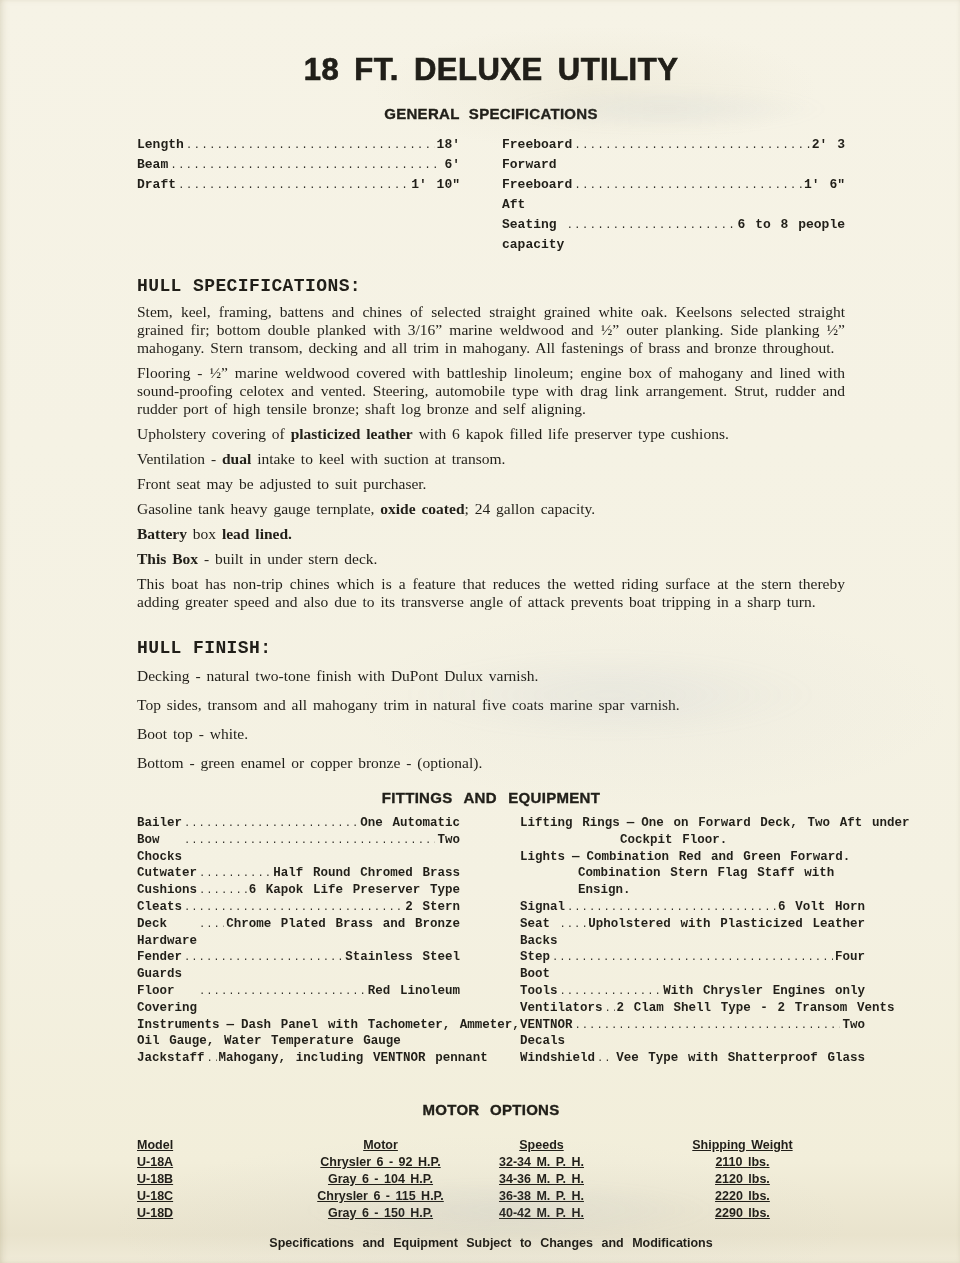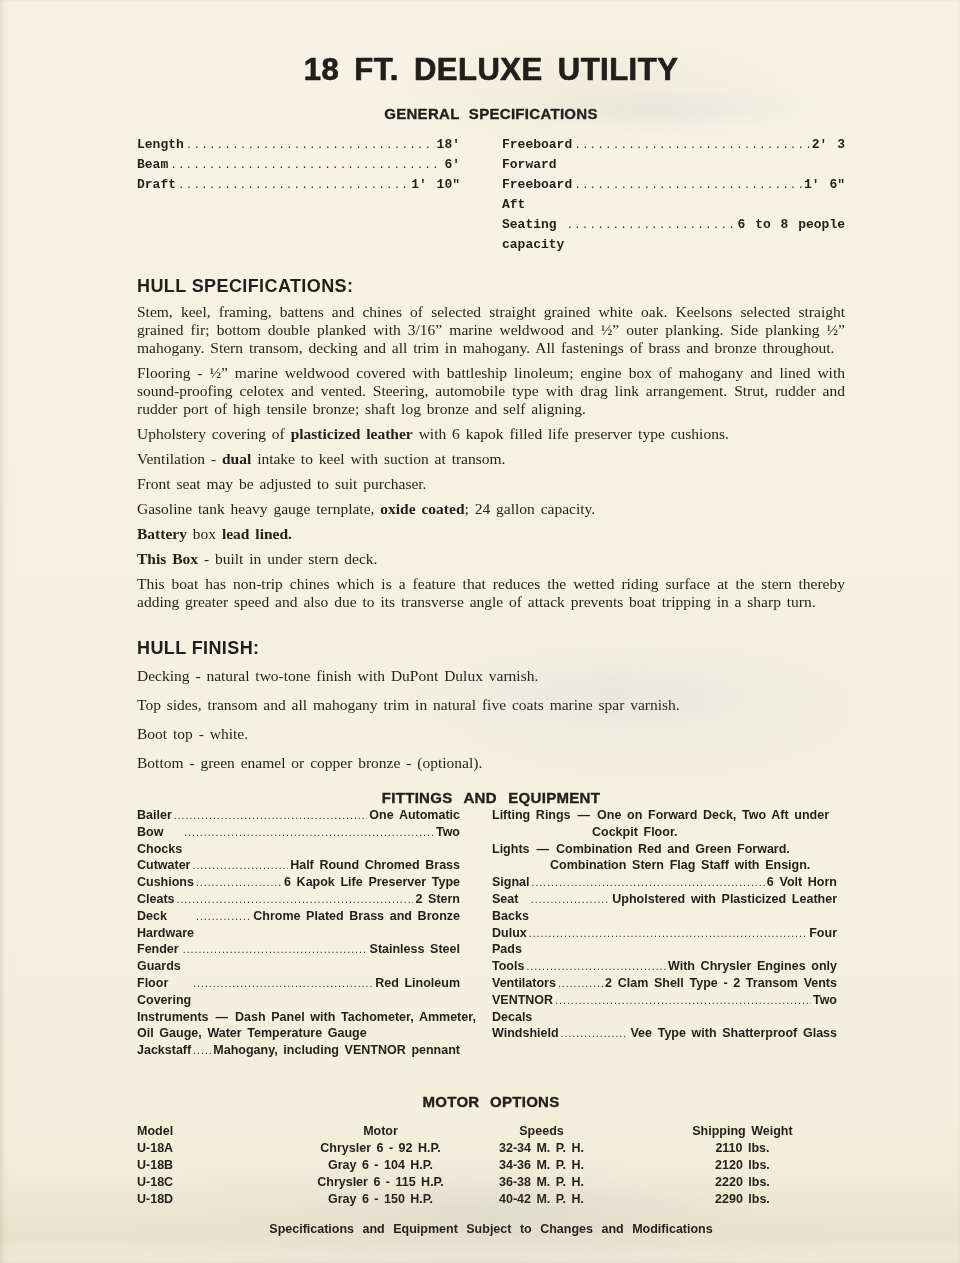--- a/index.html
+++ b/index.html
@@ -46,49 +46,49 @@
 
   .lrow{display:flex;align-items:flex-start;font-size:13px;font-weight:700;line-height:20px;word-spacing:2px;font-family:Liberation Mono, monospace;}
   .dots{flex:1 1 auto;overflow:hidden;white-space:nowrap;margin:0 2px;min-width:10px;}
   .dots::before{
     content:"..........................................................................................................................................................";
     font-size:11px;letter-spacing:1.1px;font-weight:400;color:#2f2d26;
   }
   .val{white-space:nowrap;}
 
   .serif-heading{
-    font-family:Liberation Sans, sans-serif;font-size:18px;line-height:22px;font-weight:700;letter-spacing:0.4px;margin:0;
+    font-family:Liberation Mono, monospace;font-size:18px;line-height:22px;font-weight:700;letter-spacing:0.4px;margin:0;
   }
   .hs-heading{margin-top:20px;}
   .para{
     font-family:"Liberation Serif",serif;font-size:15.5px;line-height:18px;
     text-align:justify;margin:7px 0 0 0;word-spacing:2px;
   }
   .para.first{margin-top:6px;}
   .para b{font-weight:700;}
 
   .hf-heading{margin-top:26px;}
   .hf-para{margin-top:11px;text-align:left;}
   .hf-para.first{margin-top:8px;}
 
   .fit-heading{margin-top:17px;word-spacing:7px;}
-  .fit-cols{gap:32px;}
+  .fit-cols{gap:60px;margin-top:8px;font-family:Liberation Mono, monospace;}
   .fit-left{width:323px;}
   .fit-right{width:345px;}
   .frow{font-size:12.5px;font-weight:700;line-height:16.8px;word-spacing:2.2px;}
   .frow.leader{display:flex;align-items:baseline;}
   .frow .dots::before{letter-spacing:1px;font-size:10.5px;}
   .fdash{display:flex;white-space:nowrap;}
   .fdash .dash{margin:0 7px;}
   .l2-right{text-align:left;}
   .l2-center{margin-left:100px;}
   .l2-indent{margin-left:58px;}
 
   .motor-heading{margin-top:34px;word-spacing:6px;}
-  .mtable{margin-top:12px;font-size:12.5px;font-weight:700;}
+  .mtable{margin-top:18px;font-size:12.5px;font-weight:700;text-decoration:underline;}
   .mrow{display:flex;line-height:17px;word-spacing:2px;}
   .mc1{width:118px;text-align:left;}
   .mc2{width:252px;text-align:center;margin-left:14px;margin-right:-14px;}
   .mc3{width:120px;text-align:center;}
   .mc4{width:218px;text-align:center;margin-left:42px;}
 
   .footer-note{margin-top:14px;text-align:center;font-size:12.5px;font-weight:700;word-spacing:5px;}
 </style>
 </head>
 <body>
@@ -234,21 +234,21 @@
           <span>Signal</span>
           <span class="dots"></span>
           <span class="val">6 Volt Horn</span>
         </div>
         <div class="frow leader">
           <span>Seat Backs</span>
           <span class="dots"></span>
           <span class="val">Upholstered with Plasticized Leather</span>
         </div>
         <div class="frow leader">
-          <span>Dulux Pads</span>
+          <span>Step Boot</span>
           <span class="dots"></span>
           <span class="val">Four</span>
         </div>
         <div class="frow leader">
           <span>Tools</span>
           <span class="dots"></span>
           <span class="val">With Chrysler Engines only</span>
         </div>
         <div class="frow leader">
           <span>Ventilators</span>

